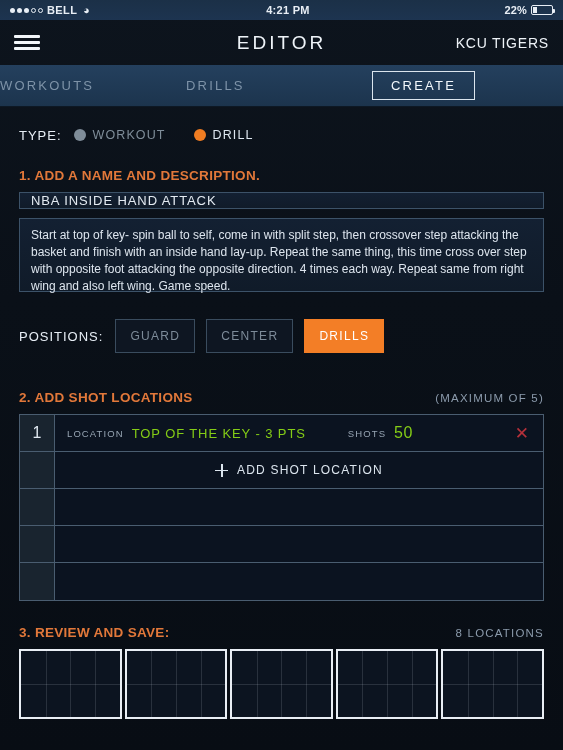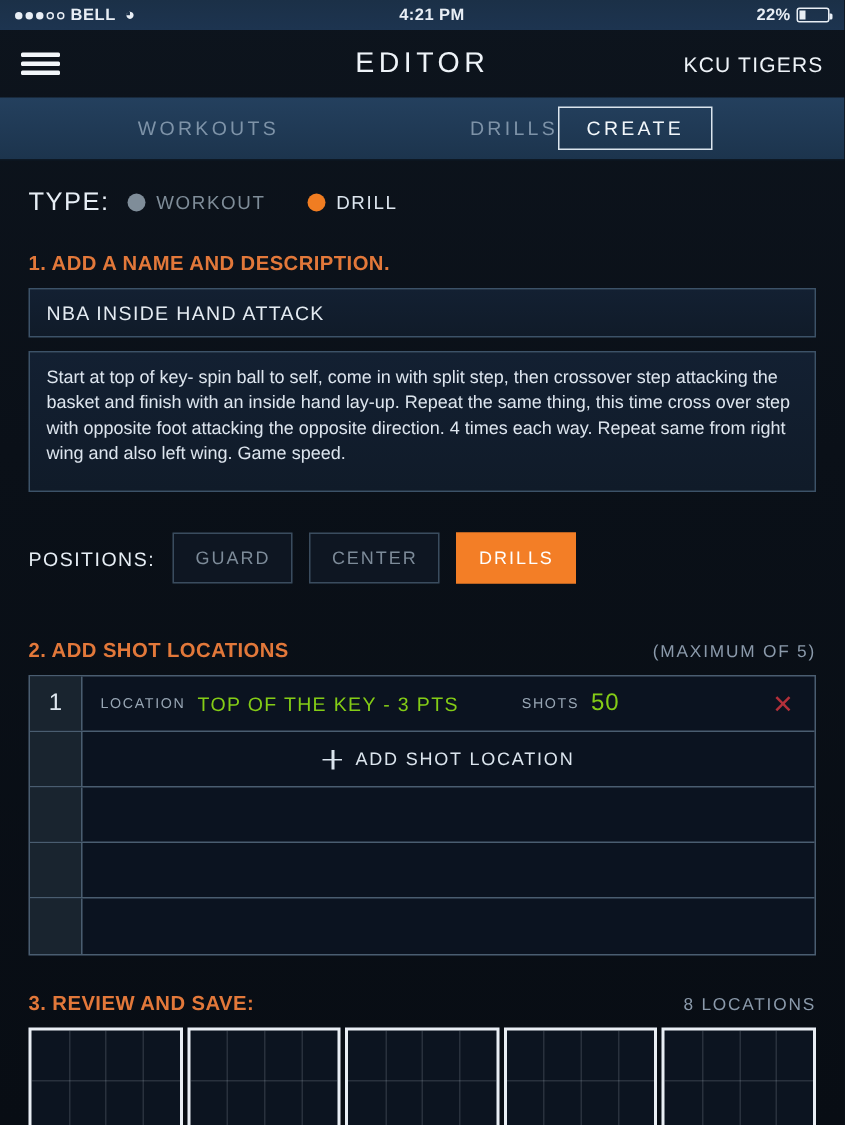--- a/index.html
+++ b/index.html
@@ -72,40 +72,40 @@
   }
 
   
   .tabbar {
     height: 42px;
     background: linear-gradient(180deg, #24405e 0%, #1c344d 100%);
     display: flex; align-items: center; position: relative;
     border-bottom: 1px solid #0d1824;
   }
   .tab {
-    flex: 1; text-align: right; color: #7e93a8;
+    flex: 1; text-align: left; color: #7e93a8;
     font-size: 13px; letter-spacing: 2.2px; cursor: pointer;
   }
   .tab.active-box {
     flex: 0 0 auto;
     margin-right: 88px; margin-left: auto;
     border: 1px solid #dbe5ee;
     color: #f2f7fb;
     padding: 6px 18px;
     letter-spacing: 2.2px;
     font-size: 13px;
   }
   .tabs-left { display: flex; flex: 1; }
 
   
   .content { padding: 0 19px; }
   .row { display: flex; align-items: center; }
 
   .type-row { margin-top: 17px; height: 22px; }
-  .type-label { color: #e7eef5; font-size: 17px; letter-spacing: 1px; margin-right: 12px; }
+  .type-label { color: #e7eef5; font-size: 13px; letter-spacing: 1px; margin-right: 12px; }
   .radio-item { display: flex; align-items: center; margin-right: 28px; cursor: pointer; }
   .radio {
     width: 12px; height: 12px; border-radius: 50%; margin-right: 7px;
     background: #7f8d99;
   }
   .radio.on { background: #f07d22; }
   .radio-text { font-size: 12.5px; letter-spacing: 1.1px; color: #7f8d99; }
   .radio-text.on { color: #dde6ef; }
 
   .section-head {
@@ -120,23 +120,23 @@
 
   .field {
     margin-top: 9px;
     background: linear-gradient(180deg, #132032 0%, #101b29 100%);
     border: 1px solid #3c5268;
     color: #e4ebf2;
     padding: 10px 11px;
     font-size: 13px;
     letter-spacing: .9px;
   }
-  .field.name { height: 33px; display: flex; align-items: center; padding: 0 11px; }
+  .field.name { height: 17px; display: flex; align-items: center; padding: 0 11px; }
   .field.desc {
-    height: 94px; letter-spacing: 0; line-height: 17px; font-size: 12px;
+    height: 74px; letter-spacing: 0; line-height: 17px; font-size: 12px;
     padding: 8px 11px; color: #dde5ee;
   }
 
   .positions-row { margin-top: 27px; }
   .pos-label { color: #e7eef5; font-size: 13px; letter-spacing: 1px; margin-right: 12px; }
   .pos-btn {
     border: 1px solid #3a4c5e;
     color: #7d8b99;
     font-size: 12px; letter-spacing: 1.3px;
     padding: 9px 14px; margin-right: 11px;

